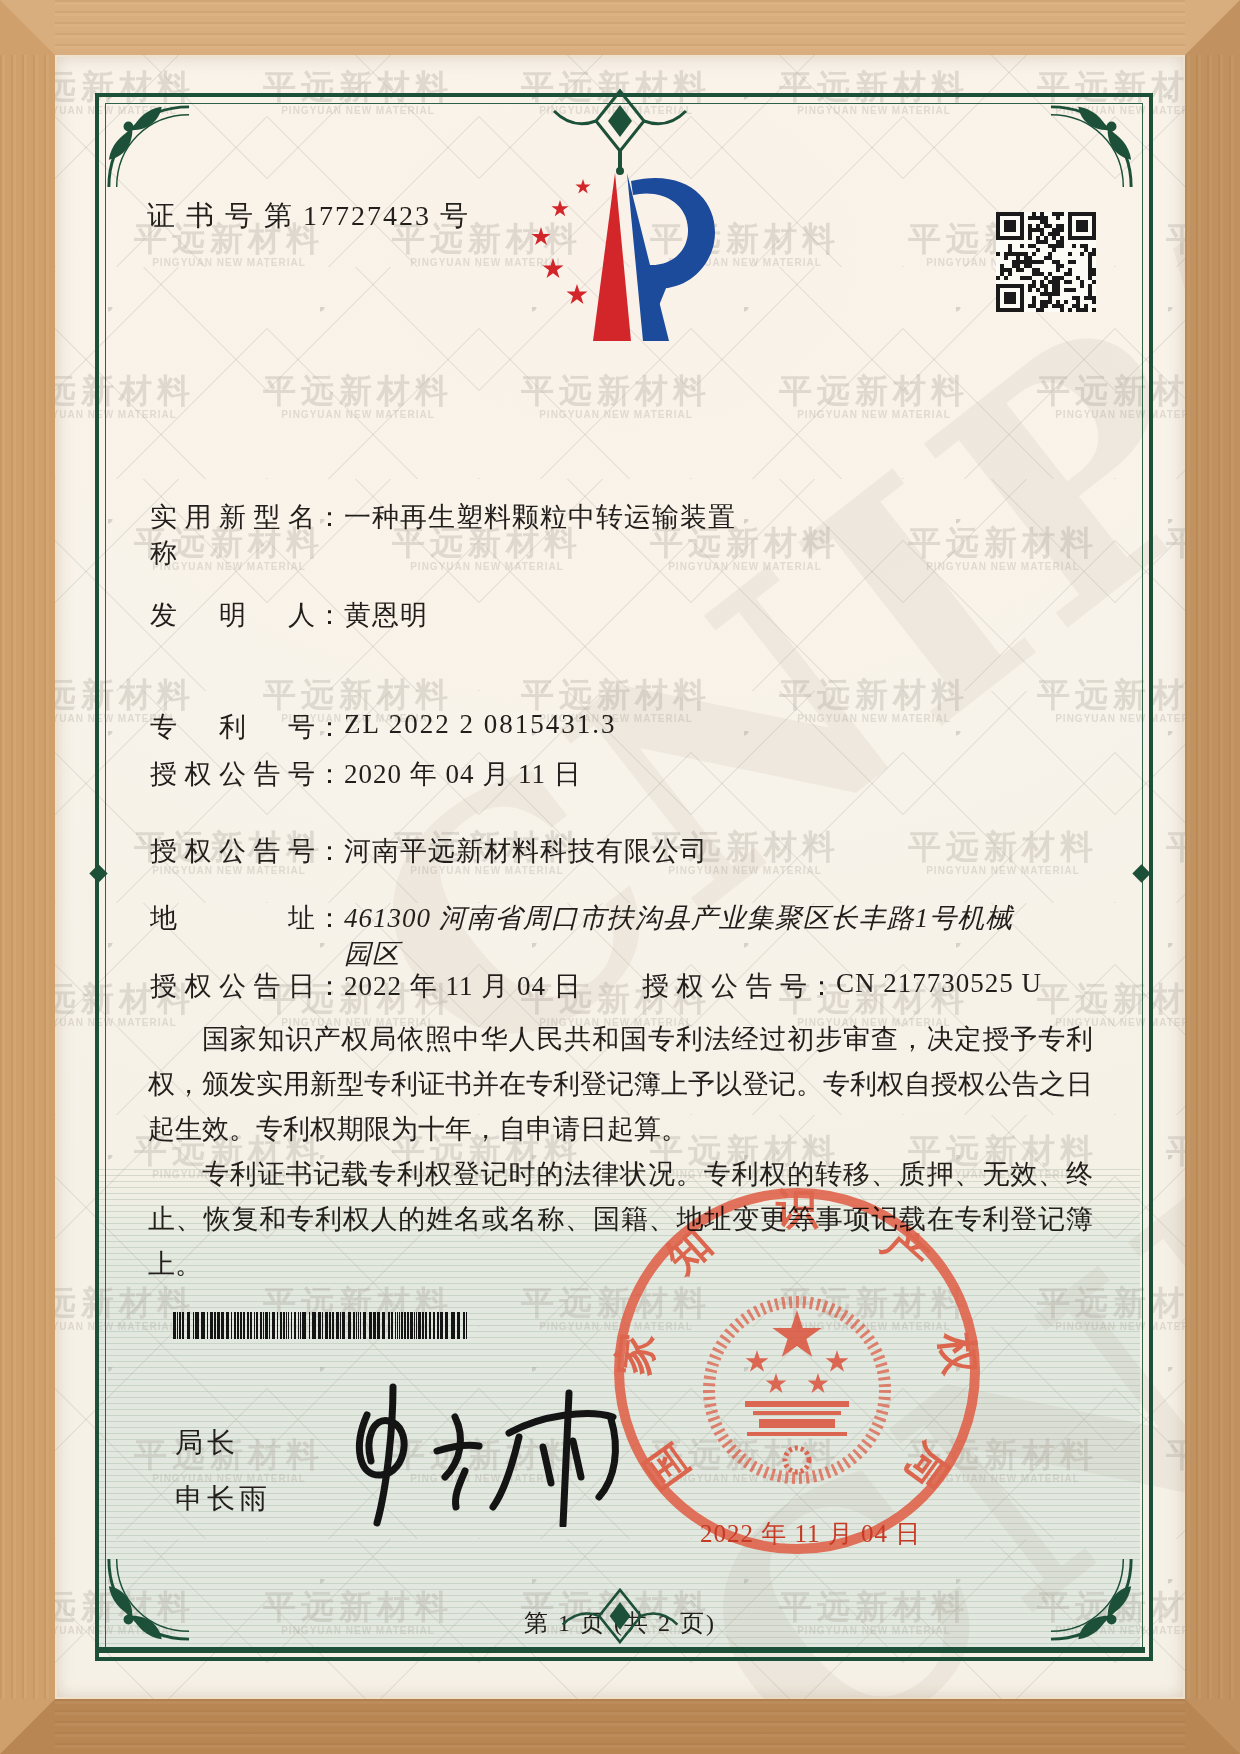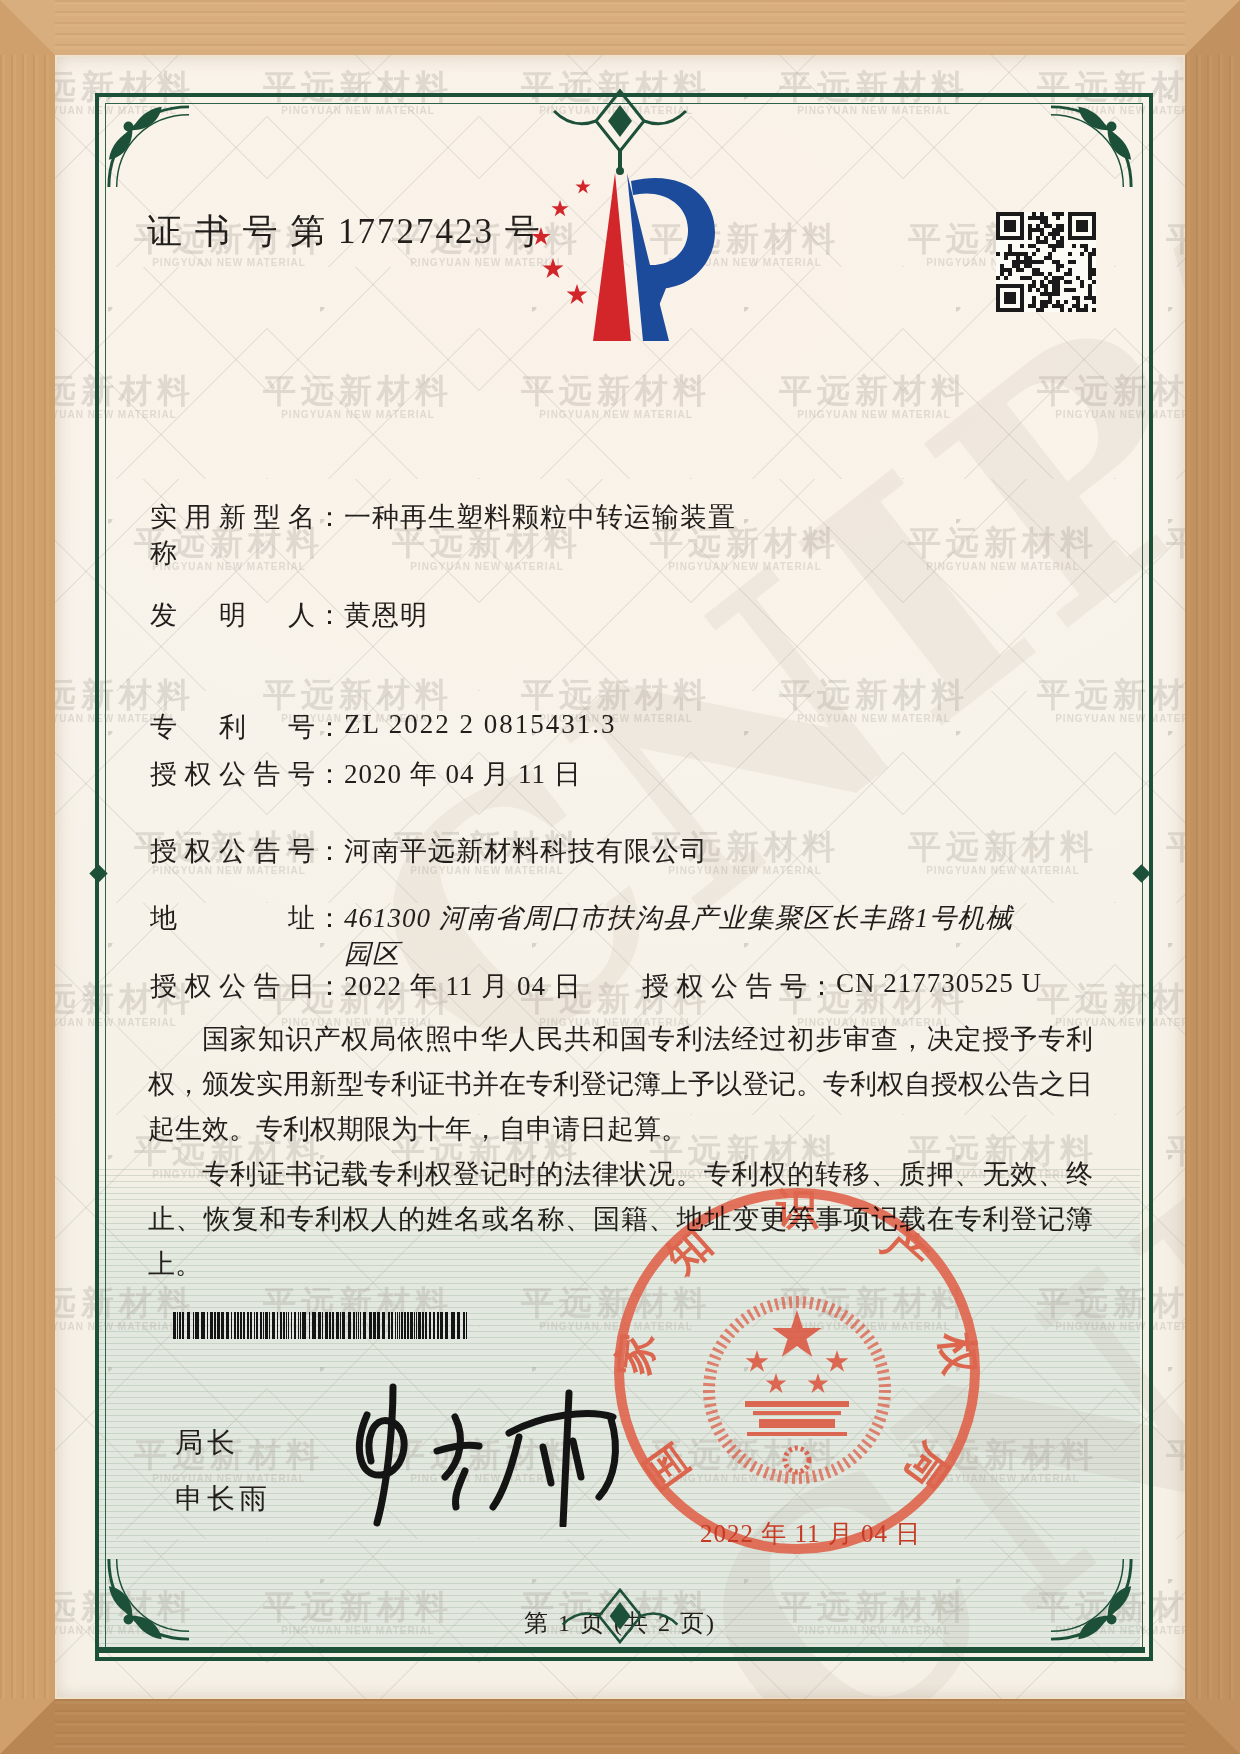--- a/index.html
+++ b/index.html
@@ -44,21 +44,21 @@
      color:rgba(176,160,138,.12);transform:rotate(-38deg);letter-spacing:10px;}
   
   .gframe{position:absolute;left:40px;top:38px;width:1050px;height:1560px;z-index:3;
      border:4px solid #1d5038;pointer-events:none;}
   .gframe-inner{position:absolute;left:6px;top:6px;right:6px;bottom:6px;border:1px solid #2c6248;}
   .gband{position:absolute;left:40px;top:1592px;width:1050px;height:6px;background:#1d5038;z-index:3;}
   .corner{position:absolute;z-index:4;pointer-events:none;}
   .mid-diamond{position:absolute;width:13px;height:13px;background:#1d5038;transform:rotate(45deg);z-index:4;}
   
   .content{position:absolute;inset:0;z-index:3;}
-  .cert-no{position:absolute;left:92px;top:153px;font-size:35px;letter-spacing:2px;text-align:right;}
+  .cert-no{position:absolute;left:92px;top:142px;font-size:28px;letter-spacing:2px;text-align:right;}
   .logo{position:absolute;left:468px;top:116px;}
   .qr{position:absolute;left:941px;top:157px;width:100px;height:100px;}
   .title{position:absolute;left:0;top:276px;width:1130px;text-align:center;
      font-size:55px;font-weight:bold;letter-spacing:13px;}
   .frow{position:absolute;left:95px;font-size:27px;letter-spacing:1px;}
   .flabel{display:inline-block;width:166px;text-align:justify;text-align-last:justify;vertical-align:top;}
   .fcolon{vertical-align:top;}
   .fvalue{vertical-align:top;display:inline-block;}
   .fvalue.addr{width:688px;font-style:italic;}
   .patno{letter-spacing:2px;}

